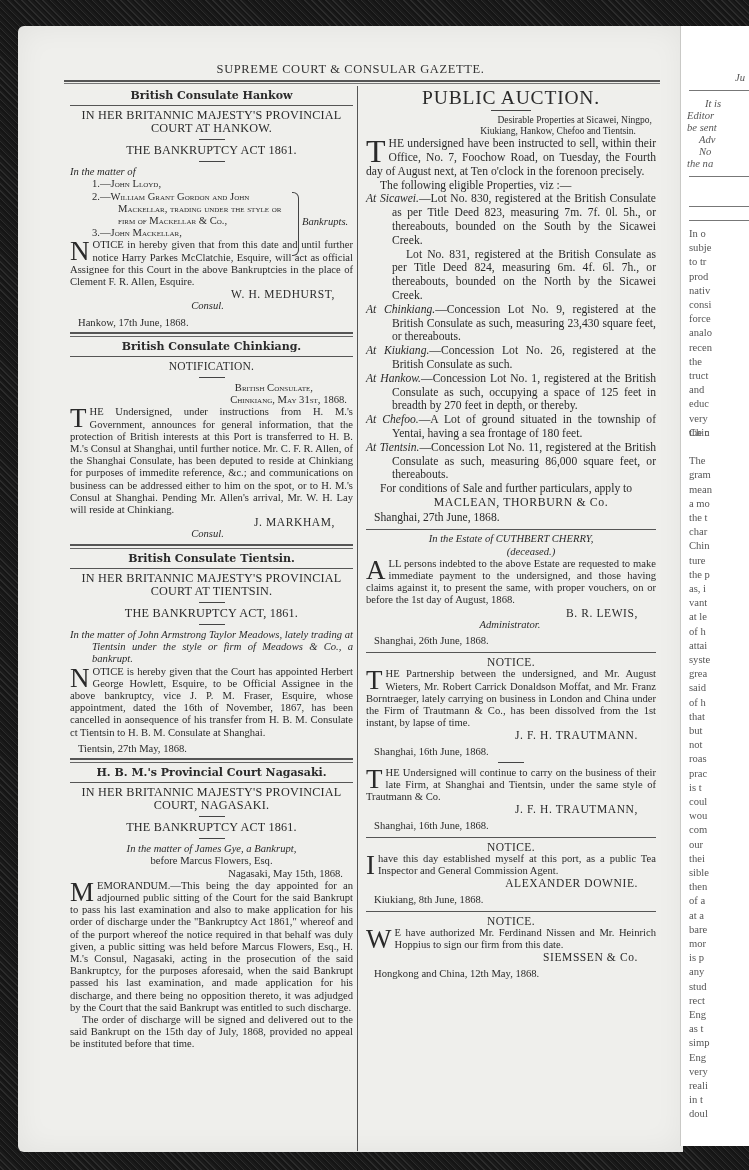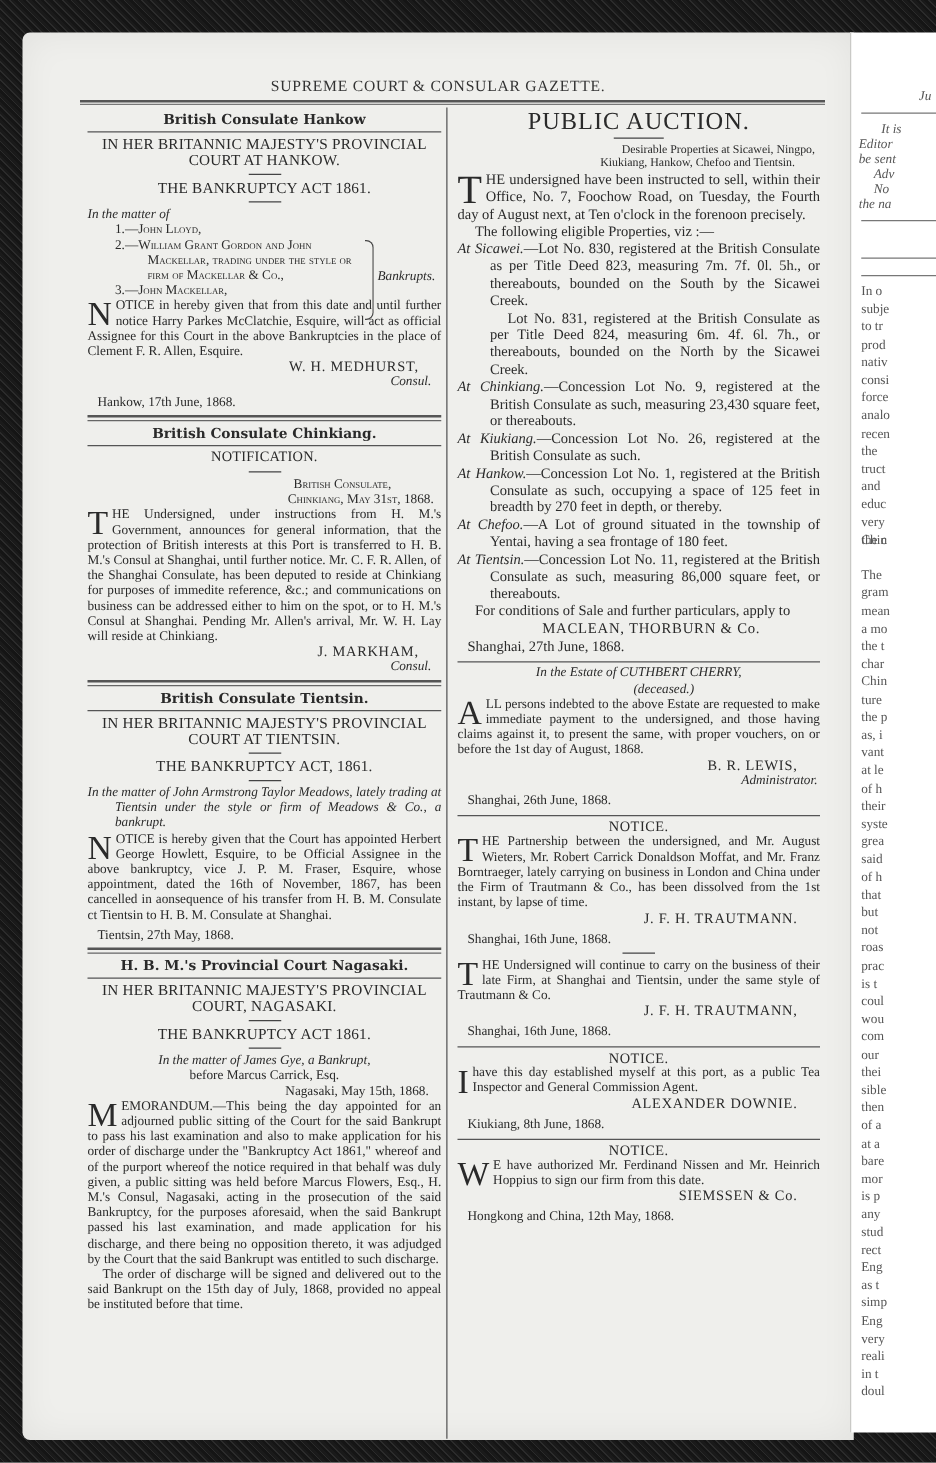--- a/index.html
+++ b/index.html
@@ -42,21 +42,21 @@
     }
     .section-rule-top { border-top: 2px solid #555; border-bottom: 1px solid #666; height: 2px; margin-top: 3px; }
     .caps-head { text-align: center; font-size: 12.2px; letter-spacing: 0.2px; line-height: 13px; margin: 3px 0; }
     .short-rule { width: 26px; margin: 4px auto; border-top: 1px solid #444; }
     .italic { font-style: italic; }
     .sc { font-variant: small-caps; }
     .justify { text-align: justify; }
     .indent1 { padding-left: 22px; }
     .right-al { text-align: right; }
     .sign { text-align: right; padding-right: 18px; font-size: 11.5px; letter-spacing: 0.6px; }
-    .sign-role { text-align: right; padding-right: 8px; font-style: italic; }
+    .sign-role { text-align: center; padding-right: 8px; font-style: italic; }
     .dateline { padding-left: 8px; margin-top: 4px; }
     .dropcap { float: left; font-size: 27px; line-height: 22px; margin: 1px 3px 0 0; }
     .para { margin: 0; }
     .bankrupt-list { position: relative; }
     .bankrupt-list .brace {
       position: absolute; left: 222px; top: 14px; width: 6px; height: 62px;
       border-right: 1px solid #444; border-top: 1px solid #444; border-bottom: 1px solid #444; border-radius: 0 6px 6px 0;
     }
     .bankrupt-list .bk-label { position: absolute; left: 232px; top: 38px; font-style: italic; }
     .bankrupt-list .items { width: 220px; }
@@ -132,21 +132,21 @@
 
     <div class="section-rule-top"></div>
 
     <section>
       <div class="section-title">H. B. M.'s Provincial Court Nagasaki.</div>
       <div class="caps-head">IN HER BRITANNIC MAJESTY'S PROVINCIAL COURT, NAGASAKI.</div>
       <div class="short-rule"></div>
       <div class="caps-head">THE BANKRUPTCY ACT 1861.</div>
       <div class="short-rule"></div>
       <div class="italic" style="text-align:center">In the matter of James Gye, a Bankrupt,</div>
-      <div style="text-align:center">before Marcus Carrick, Esq.</div>
+      <div style="text-align:center">before Marcus Flowers, Esq.</div>
       <div class="right-al" style="padding-right:10px">Nagasaki, May 15th, 1868.</div>
       <p class="para justify"><span class="dropcap">M</span><span>EMORANDUM.—This being the day appointed for an adjourned public sitting of the Court for the said Bankrupt to pass his last examination and also to make application for his order of discharge under the "Bankruptcy Act 1861," whereof and of the purport whereof the notice required in that behalf was duly given, a public sitting was held before Marcus Flowers, Esq., H. M.'s Consul, Nagasaki, acting in the prosecution of the said Bankruptcy, for the purposes aforesaid, when the said Bankrupt passed his last examination, and made application for his discharge, and there being no opposition thereto, it was adjudged by the Court that the said Bankrupt was entitled to such discharge.</span></p>
       <p class="para justify" style="text-indent:12px">The order of discharge will be signed and delivered out to the said Bankrupt on the 15th day of July, 1868, provided no appeal be instituted before that time.</p>
     </section>
   </div>
 
   <div class="col right">
     <section>
       <div class="big-title">PUBLIC AUCTION.</div>
       <div class="short-rule" style="width:40px"></div>
@@ -247,21 +247,21 @@
       <div class="np-text" style="top: 269.8px;">a mo</div>
       <div class="np-text" style="top: 284px;">the t</div>
       <div class="np-text" style="top: 298.2px;">char</div>
       <div class="np-text" style="top: 312.4px;">Chin</div>
       <div class="np-text" style="top: 326.6px;">ture</div>
       <div class="np-text" style="top: 340.8px;">the p</div>
       <div class="np-text" style="top: 355px;">as, i</div>
       <div class="np-text" style="top: 369.2px;">vant</div>
       <div class="np-text" style="top: 383.4px;">at le</div>
       <div class="np-text" style="top: 397.6px;">of h</div>
-      <div class="np-text" style="top: 411.8px;">their</div>
+      <div class="np-text" style="top: 411.8px;">attai</div>
       <div class="np-text" style="top: 426px;">syste</div>
       <div class="np-text" style="top: 440.2px;">grea</div>
       <div class="np-text" style="top: 454.4px;">said</div>
       <div class="np-text" style="top: 468.6px;">of h</div>
       <div class="np-text" style="top: 482.8px; text-align: right;">that</div>
       <div class="np-text" style="top: 497px;">but</div>
       <div class="np-text" style="top: 511.2px;">not</div>
       <div class="np-text" style="top: 525.4px;">roas</div>
       <div class="np-text" style="top: 539.6px;">prac</div>
       <div class="np-text" style="top: 553.8px;">is t</div>

